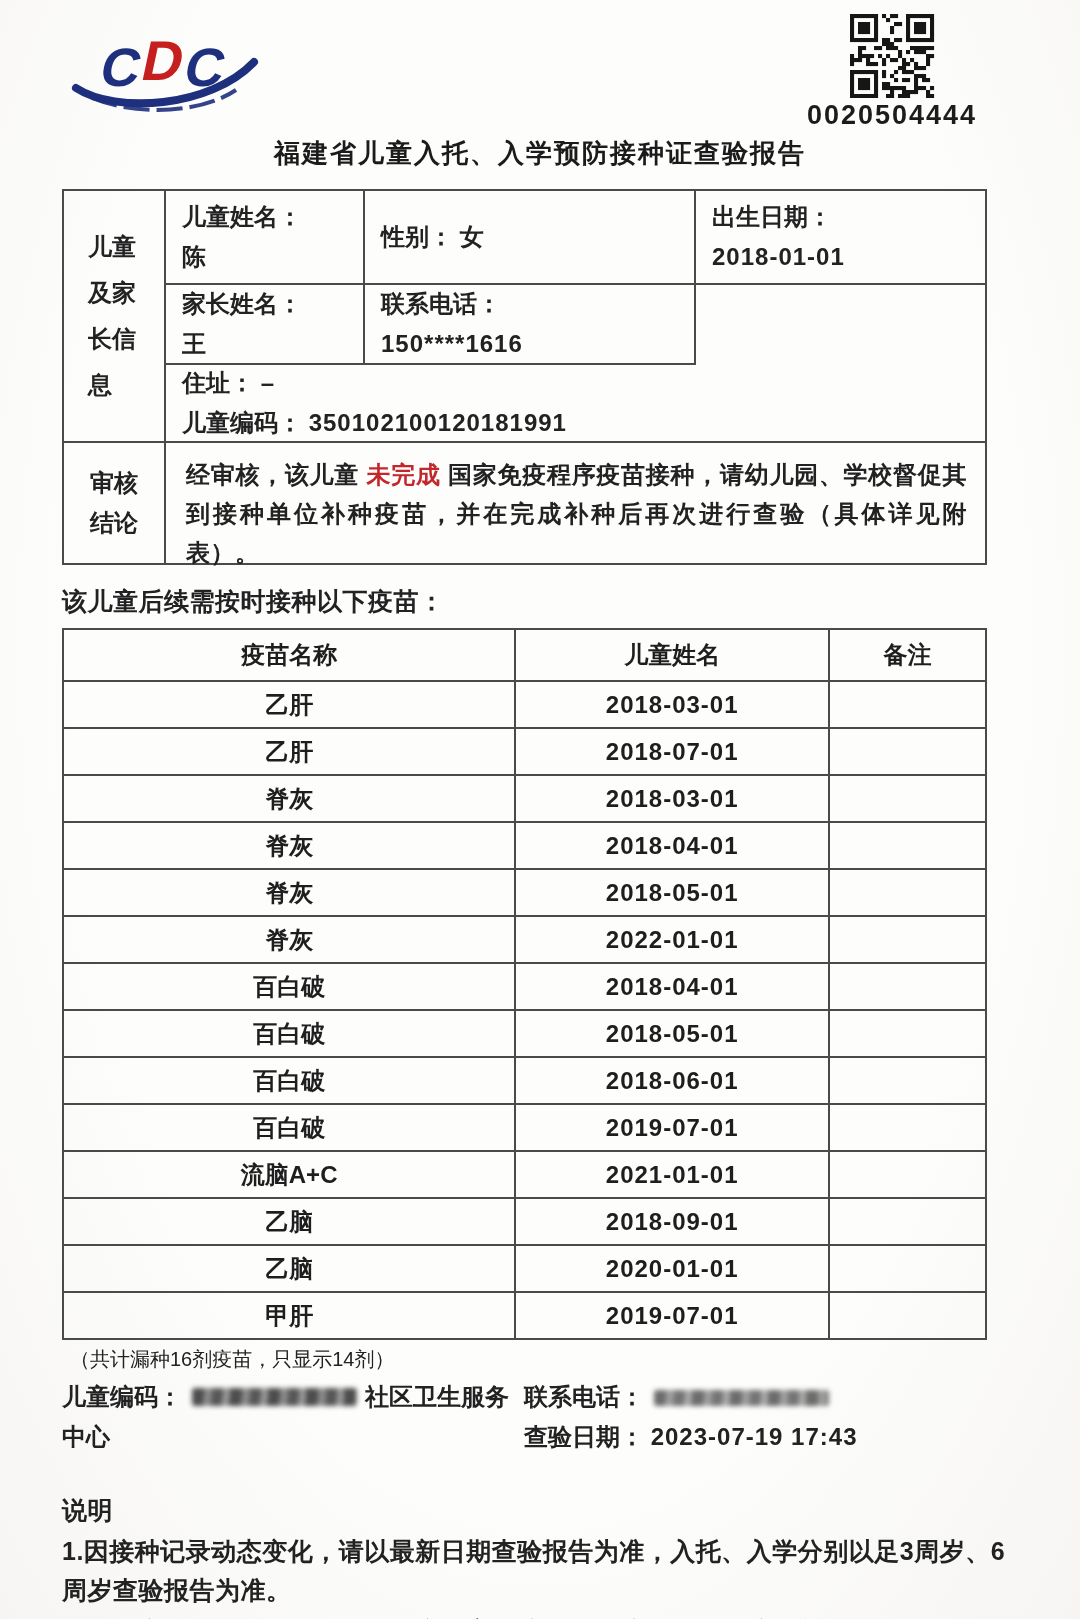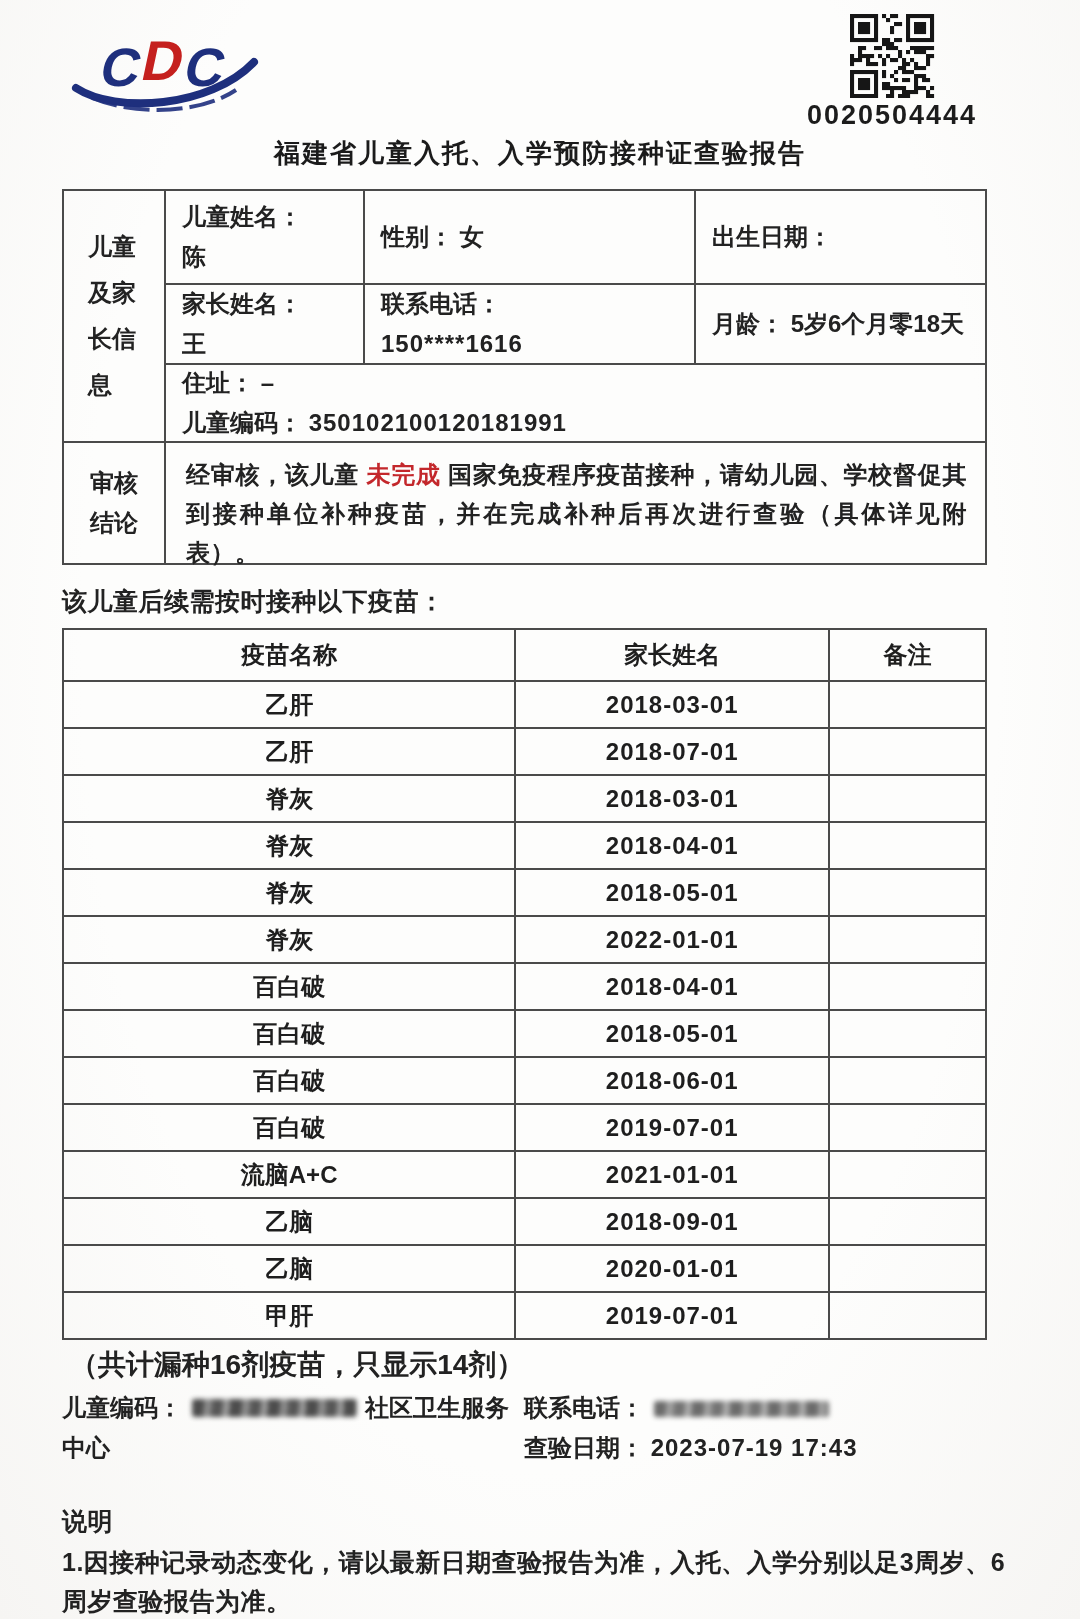--- a/index.html
+++ b/index.html
@@ -47,21 +47,21 @@
   .digits { letter-spacing:1px; }
 
   
   .intro { margin:20px 0 10px 62px; font-size:25px; font-weight:700; letter-spacing:0.5px; }
   table.vax { margin-left:62px; width:925px; border-collapse:collapse;
     font-size:24px; font-weight:600; color:#1e1e1e; }
   table.vax th, table.vax td { border:2px solid #4a4a4a; text-align:center; }
   table.vax th { height:52px; font-weight:700; }
   table.vax td { height:47px; }
   table.vax col.c1{width:49%;} table.vax col.c2{width:34%;} table.vax col.c3{width:17%;}
-  .summary { margin:6px 0 0 70px; font-size:28px; font-weight:700; }
+  .summary { margin:6px 0 0 70px; font-size:20px; font-weight:400; }
 
   
   .unit-block { display:flex; margin:4px 0 0 62px; width:940px;
     font-size:24px; font-weight:700; line-height:40px; }
   .unit-left { width:462px; }
   .unit-right { flex:1; }
   .redact { display:inline-block; height:18px; border-radius:3px;
     background:repeating-linear-gradient(93deg,#2e2e2e 0 12px,#777 12px 20px,#3a3a3a 20px 31px,#888 31px 38px);
     filter:blur(2.6px); opacity:0.85; vertical-align:-1px; margin:0 8px 0 10px; }
   .redact.unit { width:165px; }
@@ -312,33 +312,30 @@
     <div class="cell">
       <div><span>儿童姓名：</span></div>
       <div><span>陈</span></div>
     </div>
     <div class="cell">
       <div><span>性别：</span>
         <span>女</span></div>
     </div>
     <div class="cell last-col">
       <div><span>出生日期：</span></div>
+      <div class="digits"><span>2018-01-01</span></div>
     </div>
 
     <div class="cell">
       <div><span>家长姓名：</span></div>
       <div><span>王</span></div>
     </div>
     <div class="cell">
       <div><span>联系电话：</span></div>
       <div class="digits"><span>150****1616</span></div>
-    </div>
-    <div class="cell last-col">
-      <div><span>月龄：</span>
-        <span>5岁6个月零18天</span></div>
     </div>
 
     <div class="cell span3 last-col">
       <div><span>住址：</span>
         <span>–</span></div>
       <div><span>儿童编码：</span>
         <span class="digits">350102100120181991</span></div>
     </div>
 
     <div class="cell concl-label last-row">
@@ -353,21 +350,21 @@
 
   <table class="vax">
     <colgroup>
         <col class="c1">
         <col class="c2">
         <col class="c3">
       </colgroup>
     <thead>
       <tr>
         <th>疫苗名称</th>
-        <th>家长姓名</th>
+        <th>儿童姓名</th>
         <th>备注</th>
       </tr>
     </thead>
     <tbody>
         <tr>
           <td>乙肝</td>
           <td class="digits">2018-03-01</td>
           <td></td>
         </tr>
         <tr>

